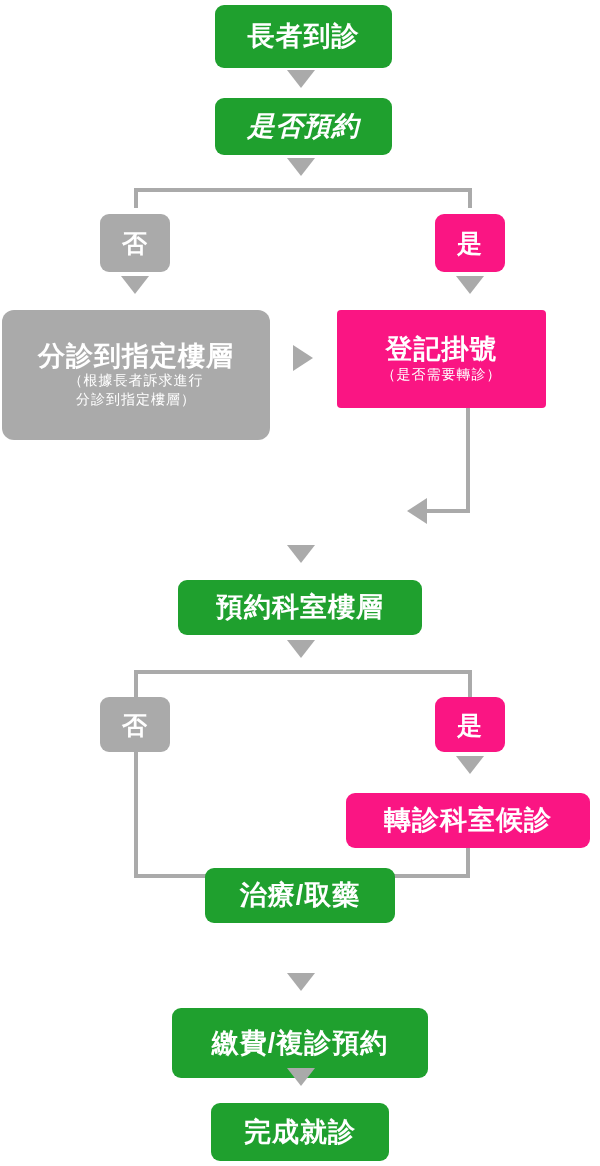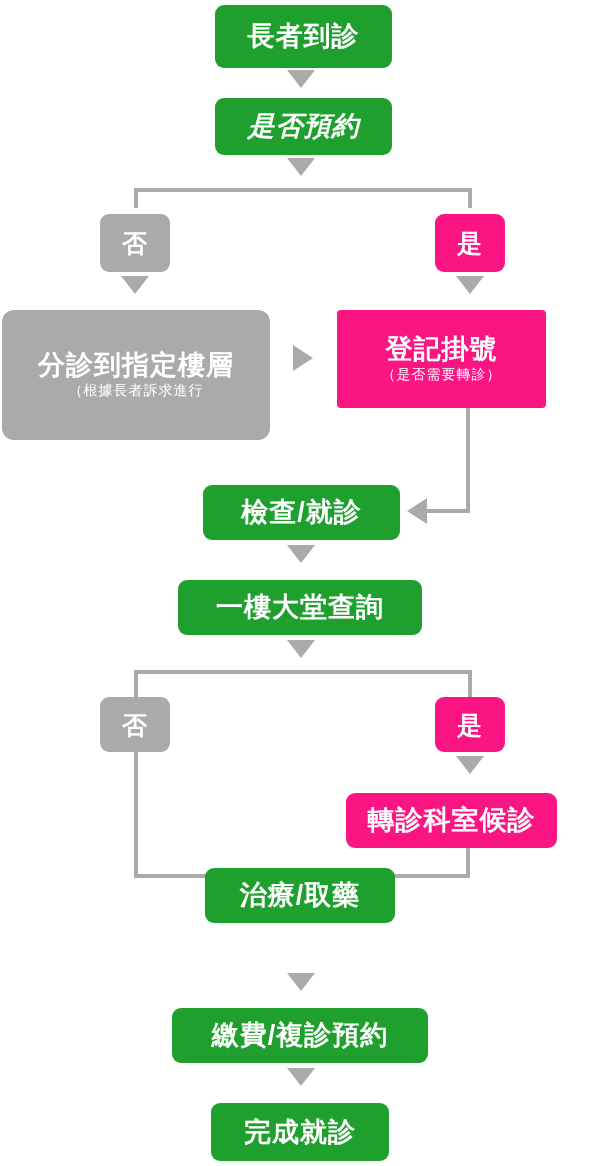--- a/index.html
+++ b/index.html
@@ -119,41 +119,39 @@
   <div class="node pink lbl" style="left:435px; top:214px; width:70px; height:58px;">
     <span class="main-line">是</span>
   </div>
 
   <div class="tri-down" style="left:121px; top:276px;"></div>
   <div class="tri-down" style="left:456px; top:276px;"></div>
 
   <div class="node grey big" style="left:2px; top:310px; width:268px; height:130px; border-radius:12px;">
     <span class="main-line">分診到指定樓層</span>
     <span class="sub-line">（根據長者訴求進行</span>
+    <span class="sub-line">分診到指定樓層）</span>
   </div>
 
   <div class="tri-right" style="left:293px; top:345px;"></div>
 
   <div class="node pink big" style="left:337px; top:310px; width:209px; height:98px; border-radius:4px;">
     <span class="main-line">登記掛號</span>
     <span class="sub-line">（是否需要轉診）</span>
   </div>
 
   <div class="vline" style="left:466px; top:408px; height:105px;"></div>
   <div class="hline" style="left:427px; top:509px; width:43px;"></div>
   <div class="tri-left" style="left:407px; top:498px;"></div>
 
-  <div class="node green big" style="left:203px; top:485px; width:197px; height:55px;">
-    <span class="main-line">檢查/就診</span>
-  </div>
 
   <div class="tri-down" style="left:287px; top:545px;"></div>
 
   <div class="node green big" style="left:178px; top:580px; width:244px; height:55px;">
-    <span class="main-line">一樓大堂查詢</span>
+    <span class="main-line">預約科室樓層</span>
   </div>
 
   <div class="tri-down" style="left:287px; top:640px;"></div>
 
   <div class="hline" style="left:134px; top:670px; width:338px;"></div>
   <div class="vline" style="left:134px; top:670px; height:27px;"></div>
   <div class="vline" style="left:468px; top:670px; height:27px;"></div>
 
   <div class="node grey lbl" style="left:100px; top:697px; width:70px; height:55px;">
     <span class="main-line">否</span>
@@ -162,35 +160,35 @@
   <div class="node pink lbl" style="left:435px; top:697px; width:70px; height:55px;">
     <span class="main-line">是</span>
   </div>
 
   <div class="vline" style="left:134px; top:752px; height:126px;"></div>
   <div class="hline" style="left:134px; top:874px; width:153px;"></div>
   <div class="tri-small-down" style="left:275px; top:876px;"></div>
 
   <div class="tri-down" style="left:456px; top:756px;"></div>
 
-  <div class="node pink big" style="left:346px; top:793px; width:211px; height:55px;">
+  <div class="node pink big" style="left:346px; top:793px; width:244px; height:55px;">
     <span class="main-line">轉診科室候診</span>
   </div>
 
   <div class="vline" style="left:466px; top:848px; height:30px;"></div>
   <div class="hline" style="left:315px; top:874px; width:155px;"></div>
   <div class="tri-small-down" style="left:303px; top:876px;"></div>
 
   <div class="node green big" style="left:205px; top:868px; width:190px; height:55px;">
     <span class="main-line">治療/取藥</span>
   </div>
 
   <div class="tri-down" style="left:287px; top:973px;"></div>
 
-  <div class="node green big" style="left:172px; top:1008px; width:256px; height:55px;">
+  <div class="node green big" style="left:172px; top:1008px; width:256px; height:70px;">
     <span class="main-line">繳費/複診預約</span>
   </div>
 
   <div class="tri-down" style="left:287px; top:1068px;"></div>
 
   <div class="node green big" style="left:211px; top:1103px; width:178px; height:58px;">
     <span class="main-line">完成就診</span>
   </div>
 
 </div>

